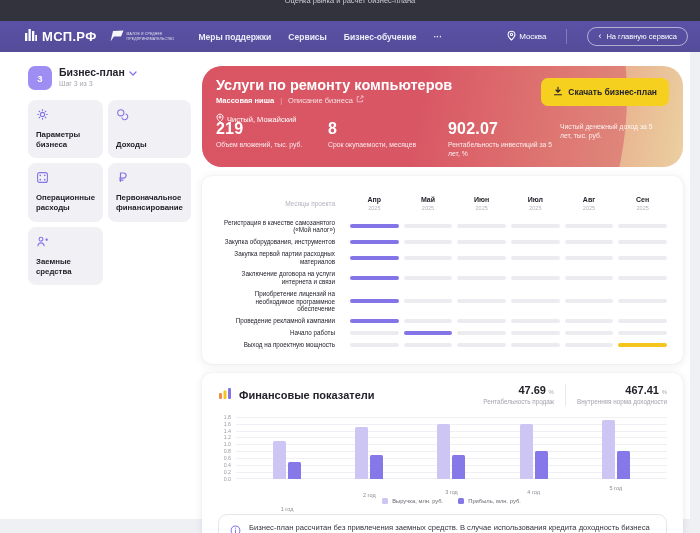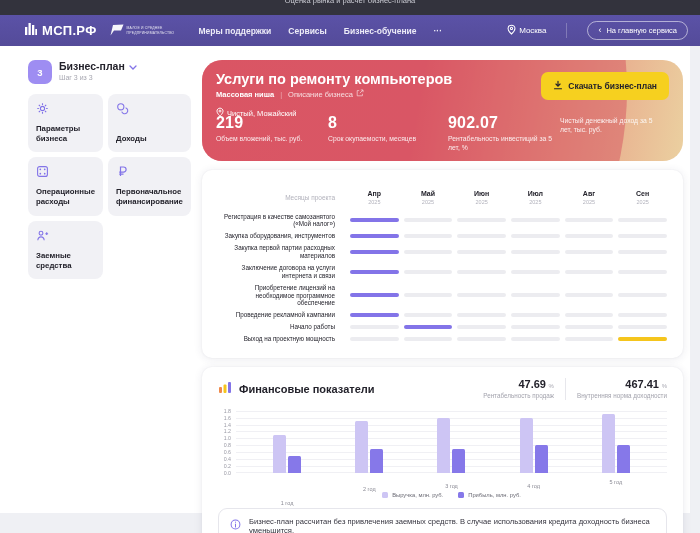--- a/index.html
+++ b/index.html
@@ -1,20 +1,20 @@
 <!DOCTYPE html>
 <html><head>
 <meta charset="utf-8">
 <style>
   * { box-sizing: border-box; margin: 0; padding: 0; }
   html,body { width:700px; height:533px; overflow:hidden; }
   body { font-family:"Liberation Sans", sans-serif; background:#eff0f4; color:#23222b; }
 
   
-  .top-strip { height:15px; background:#33333d; position:relative; overflow:hidden; }
+  .top-strip { height:21px; background:#33333d; position:relative; overflow:hidden; }
   .top-strip span { position:absolute; top:-4px; left:0; right:0; text-align:center;
     font-size:7.5px; color:#c9cad2; }
 
   
   .app-header { height:31px; background:linear-gradient(to bottom,#5b52a7,#544b99);
     display:flex; align-items:center; padding:0 12px; color:#fff; }
   .logo { display:flex; align-items:center; gap:4px; margin-left:12px; cursor:pointer; }
   .logo-text { font-weight:bold; font-size:13px; letter-spacing:.3px; }
   .partner-logo { display:flex; align-items:center; gap:3px; margin-left:12px; }
   .partner-lines { display:flex; flex-direction:column; }

